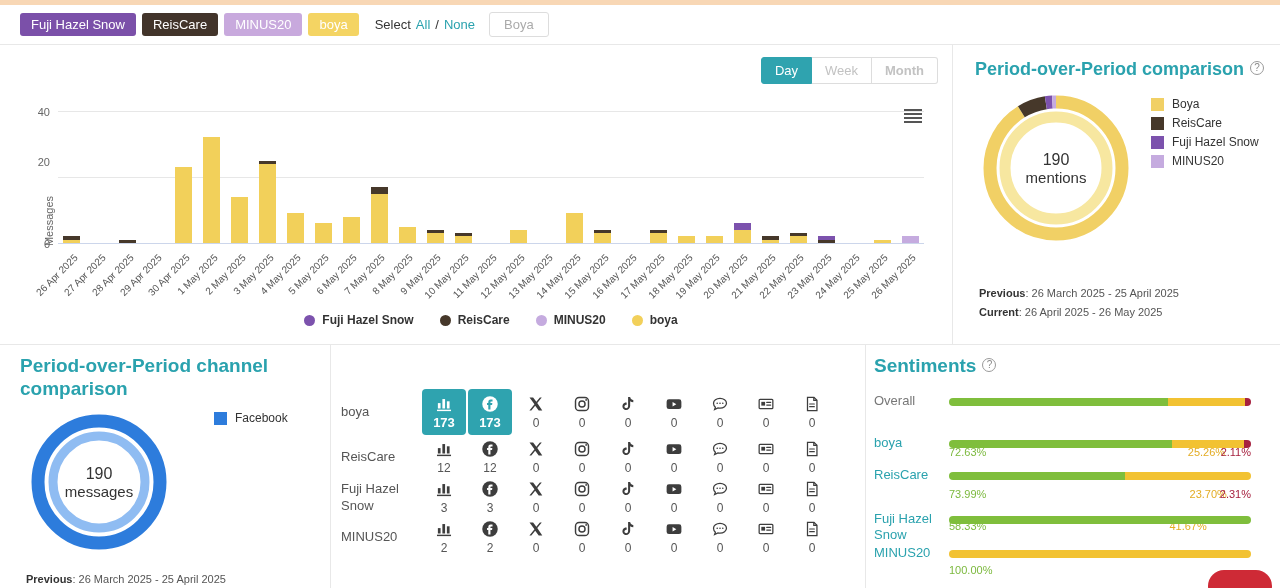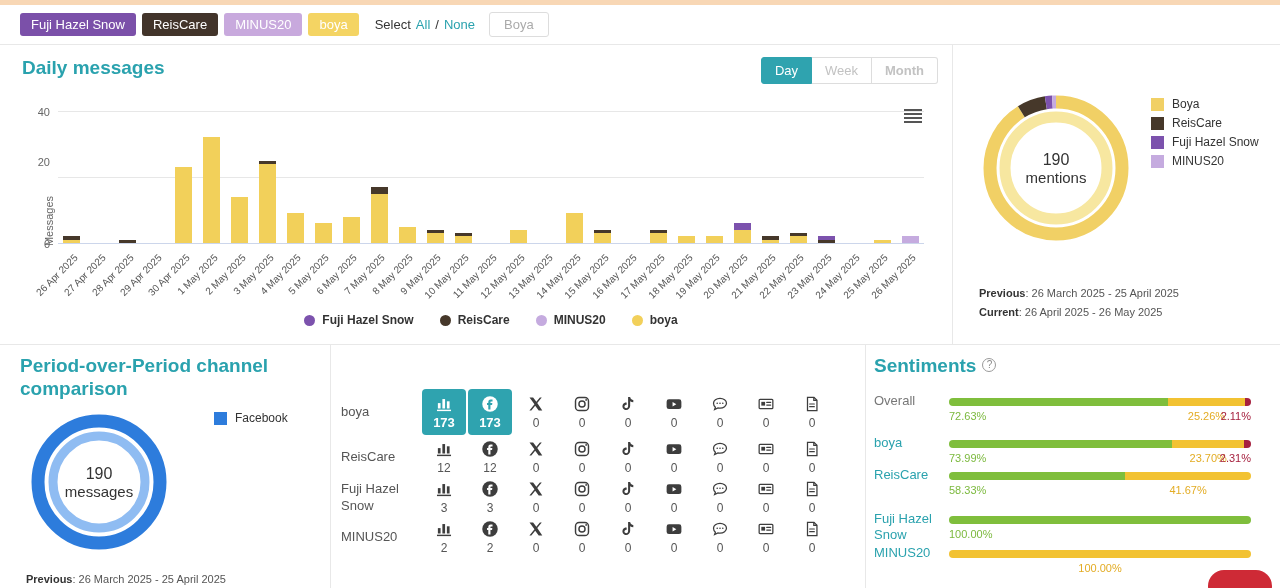--- a/index.html
+++ b/index.html
@@ -69,21 +69,21 @@
   .icn { display:inline-flex; }
   .icn svg { width:18px; height:18px; }
   
   .sent-title { position:absolute; left:8px; top:10px; }
   .sent-row { position:absolute; left:8px; width:392px; }
   .sent-label { position:absolute; left:0; top:-5px; width:72px; font-size:13px; line-height:1.25; }
   .sent-label.teal { color:#2AA2AE; }
   .sent-label.gray { color:#777; }
   .sent-bar { position:absolute; left:75px; width:302px; height:8px; border-radius:4px; overflow:hidden; display:flex; cursor:pointer; }
   .sent-pcts { position:absolute; left:75px; top:12px; width:302px; height:14px; font-size:11px; }
-  .sent-pcts span { position:absolute; white-space:nowrap; }
+  .sent-pcts span { position:absolute; white-space:nowrap;margin-top:36px; }
   .chat-fab { position:absolute; right:8px; bottom:-14px; width:64px; height:32px; border-radius:16px; background:#CE2A36; cursor:pointer; }
 </style>
 </head>
 <body>
 
 <div class="page">
   <div class="topstrip"></div>
 
   <header class="topbar">
     <div class="tags" id="tags">
@@ -96,21 +96,20 @@
       <span>Select</span>
       <a class="link">All</a>
       <span>/</span>
       <a class="link">None</a>
     </div>
     <button class="apply-btn">Boya</button>
   </header>
 
   <div class="row1">
     <section class="panel panel-daily">
-      <h2 class="panel-title pd-title">Daily messages</h2>
       <div class="toggle" id="toggle">
           <button class="active">Day</button>
           <button>Week</button>
           <button>Month</button>
         </div>
       <div class="burger">
           <i></i>
           <i></i>
           <i></i>
           <i></i>
@@ -261,20 +260,21 @@
             <span>MINUS20</span>
           </div>
           <div class="li">
             <span class="dot" style="background: rgb(242, 208, 90);"></span>
             <span>boya</span>
           </div>
         </div>
     </section>
 
     <section class="panel panel-pop">
+      <h2 class="panel-title pop-title"><span>Period-over-Period comparison</span><span class="help">?</span></h2>
       <div class="donutwrap" id="popDonutWrap" style="left:24px; top:44px; width:158px; height:158px;">
         <svg id="popDonut" width="158" height="158">
             <circle cx="79" cy="79" r="66" fill="none" stroke="#F1D065" stroke-width="13" stroke-dasharray="377.5863675651396 414.6902302738527" stroke-dashoffset="0" transform="rotate(-90 79 79)"></circle>
             <circle cx="79" cy="79" r="66" fill="none" stroke="#46382A" stroke-width="13" stroke-dasharray="26.190961912032805 414.6902302738527" stroke-dashoffset="-377.5863675651396" transform="rotate(-90 79 79)"></circle>
             <circle cx="79" cy="79" r="66" fill="none" stroke="#7C52AD" stroke-width="13" stroke-dasharray="6.547740478008201 414.6902302738527" stroke-dashoffset="-403.7773294771724" transform="rotate(-90 79 79)"></circle>
             <circle cx="79" cy="79" r="66" fill="none" stroke="#C5ABDF" stroke-width="13" stroke-dasharray="4.3651603186721335 414.6902302738527" stroke-dashoffset="-410.3250699551806" transform="rotate(-90 79 79)"></circle>
             <circle cx="79" cy="79" r="51" fill="none" stroke="#F7E7A0" stroke-width="11" stroke-dasharray="320.4424506661589 320.4424506661589" stroke-dashoffset="0" transform="rotate(-90 79 79)"></circle>
           </svg>
         <div class="donut-center">
           <span class="v">190</span>

